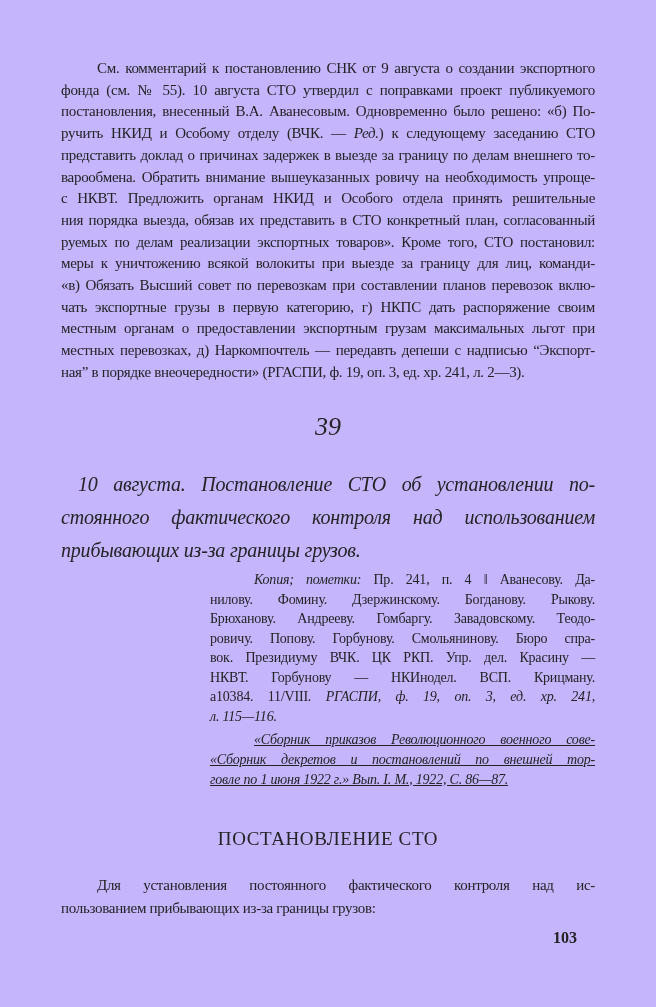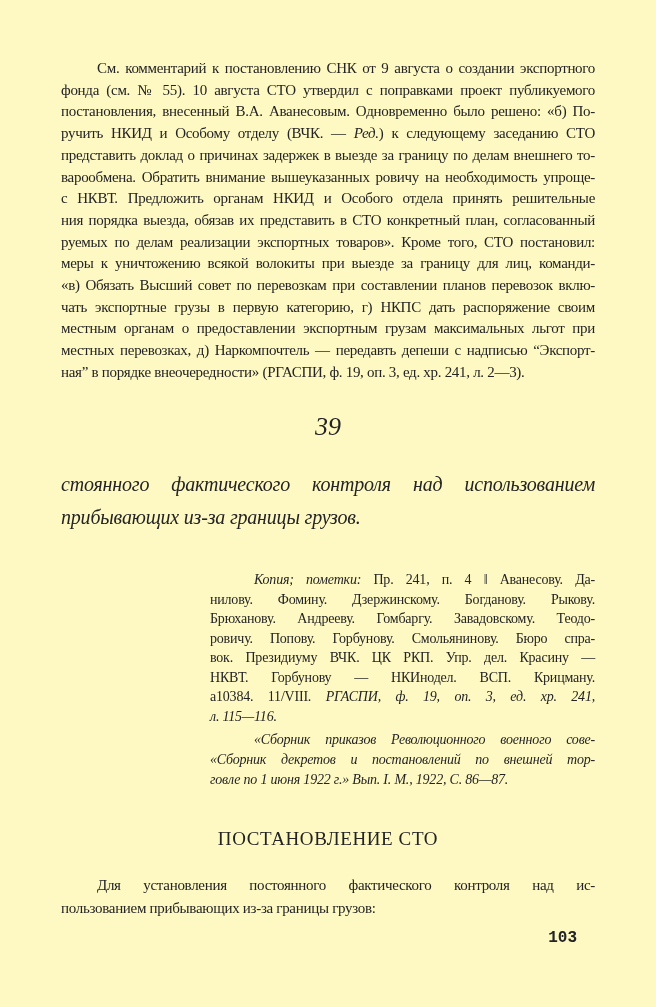--- a/index.html
+++ b/index.html
@@ -6,21 +6,21 @@
   html, body { margin: 0; padding: 0; }
   body {
     width: 656px; height: 1007px;
     background: #ffffff;
     color: #242424;
     font-family: "Liberation Serif", "DejaVu Serif", serif;
   }
   .page {
     position: relative;
     width: 656px; height: 1007px;
-    background: #fef9c3;
+    background: #c4b5fd;
     overflow: hidden;
   }
   .block { position: absolute; }
   .line { text-align: justify; text-align-last: justify; }
   .line.last { text-align: right; text-align-last: left; }
   .it { font-style: italic; }
 
   .commentary {
     top: 58px; left: 61px; width: 534px;
     font-size: 15px; line-height: 21.7px; letter-spacing: -0.3px;
@@ -42,38 +42,38 @@
 
   .provenance {
     top: 570px; left: 210px; width: 385px;
     font-size: 14px; line-height: 19.5px; letter-spacing: -0.2px;
   }
   .provenance .line.first { text-indent: 44px; }
 
   .sources {
     top: 730px; left: 210px; width: 385px;
     font-style: italic;
-    font-size: 14px; line-height: 19.8px; letter-spacing: -0.2px;
+    font-size: 14px; line-height: 19.8px; letter-spacing: -0.2px; text-decoration: underline;
   }
   .sources .line.first { text-indent: 44px; }
 
   .doc-heading {
     top: 828px; left: 61px; width: 534px;
     text-align: center; font-size: 19px; letter-spacing: 0.6px;
   }
 
   .body-par {
     top: 874px; left: 61px; width: 534px;
     font-size: 15px; line-height: 23px; letter-spacing: -0.3px;
   }
   .body-par .line.first { text-indent: 36px; }
 
   .folio {
     top: 929px; left: 61px; width: 516px;
-    text-align: right; font-weight: bold; font-size: 16px; font-family: Liberation Mono, monospace;
+    text-align: right; font-weight: bold; font-size: 16px;
   }
 </style>
 </head>
 <body>
 
 <div class="page">
 
   <div class="block commentary">
       <div class="line first"><span>См. комментарий к постановлению СНК от 9 августа о создании экспортного</span></div>
       <div class="line"><span>фонда (см. № 55). 10 августа СТО утвердил с поправками проект публикуемого</span></div>
@@ -88,20 +88,21 @@
       <div class="line"><span>«в) Обязать Высший совет по перевозкам при составлении планов перевозок вклю-</span></div>
       <div class="line"><span>чать экспортные грузы в первую категорию, г) НКПС дать распоряжение своим</span></div>
       <div class="line"><span>местным органам о предоставлении экспортным грузам максимальных льгот при</span></div>
       <div class="line"><span>местных перевозках, д) Наркомпочтель — передавть депеши с надписью “Экспорт-</span></div>
       <div class="line last"><span>ная” в порядке внеочередности» (РГАСПИ, ф. 19, оп. 3, ед. хр. 241, л. 2—3).</span></div>
     </div>
 
   <div class="block entry-number">39</div>
 
   <div class="block entry-heading">
+      <div class="line first"><span>10 августа. Постановление СТО об установлении по-</span></div>
       <div class="line"><span>стоянного фактического контроля над использованием</span></div>
       <div class="line last"><span>прибывающих из-за границы грузов.</span></div>
     </div>
 
   <div class="block provenance">
       <div class="line first"><span class="it">Копия; пометки:</span><span> Пр. 241, п. 4 ‖ Аванесову. Да-</span></div>
       <div class="line"><span>нилову. Фомину. Дзержинскому. Богданову. Рыкову.</span></div>
       <div class="line"><span>Брюханову. Андрееву. Гомбаргу. Завадовскому. Теодо-</span></div>
       <div class="line"><span>ровичу. Попову. Горбунову. Смольянинову. Бюро спра-</span></div>
       <div class="line"><span>вок. Президиуму ВЧК. ЦК РКП. Упр. дел. Красину —</span></div>

